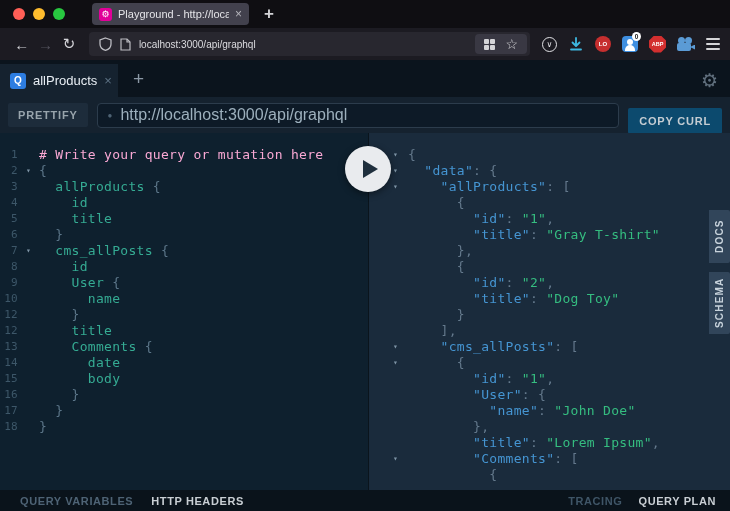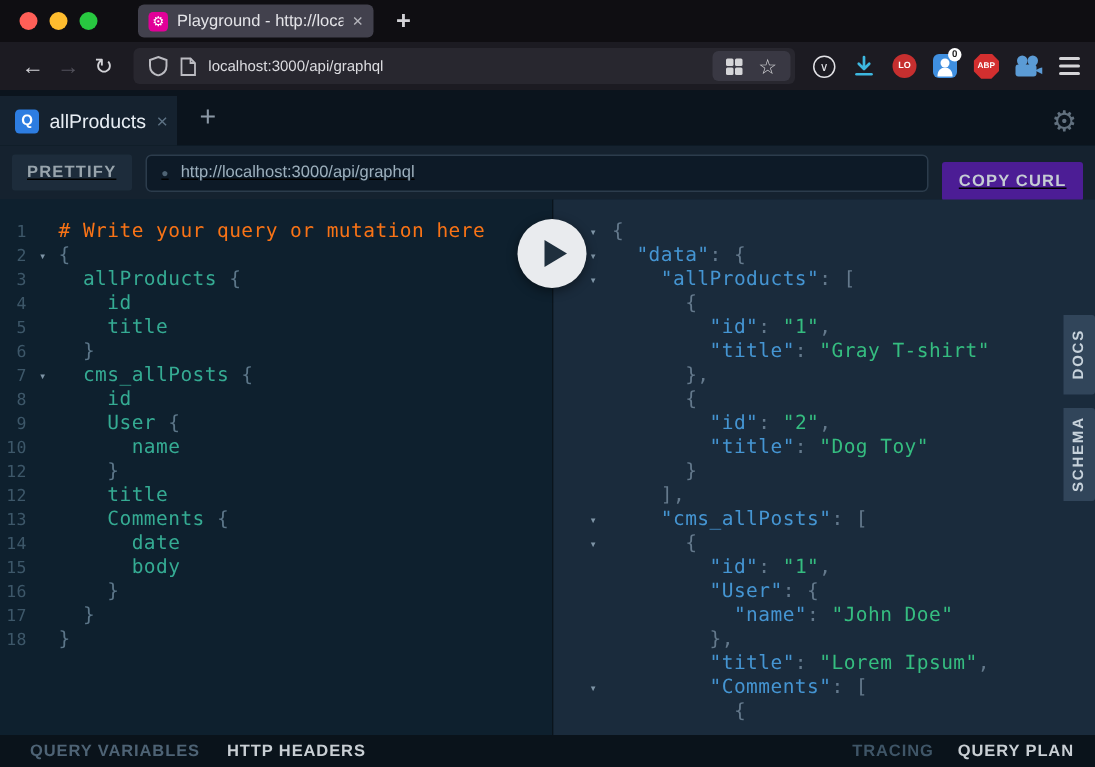--- a/index.html
+++ b/index.html
@@ -58,41 +58,41 @@
   .pg-tabbar { height:37px; background:#0b141d; display:flex; align-items:flex-end; position:relative; }
   .pg-tab { height:33px; width:118px; background:#15222f; display:flex; align-items:center; padding:0 10px; gap:7px; }
   .q-badge { width:16px; height:16px; background:#2d7de1; border-radius:3px; color:#fff; font-size:10px;
              font-weight:bold; display:flex; align-items:center; justify-content:center; flex-shrink:0; }
   .pg-tab-label { color:#e8eef4; font-size:13px; flex:1; }
   .pg-tab-close { color:#5d7284; font-size:13px; }
   .pg-newtab { color:#8b98a5; font-size:19px; margin:0 0 7px 15px; }
   .pg-gear { position:absolute; right:12px; top:9px; color:#61707e; font-size:19px; }
 
   
-  .pg-toolbar { height:36px; background:#15222f; display:flex; align-items:center; padding:0 8px; gap:9px;text-decoration:underline; }
+  .pg-toolbar { height:36px; background:#15222f; display:flex; align-items:center; padding:0 8px; gap:9px; }
   .pg-btn { background:#1d2c3b; color:#98a4ac; font-size:11px; font-weight:bold; letter-spacing:0.8px;
             padding:6px 10px; border-radius:2px; }
   .endpoint-wrap { flex:1; height:25px; background:#0d1a27; border:1px solid #2c3c4c; border-radius:4px;
                    display:flex; align-items:center; gap:8px; padding:0 10px; }
   .endpoint-dot { color:#4e6374; font-size:8px; }
-  .endpoint-input { background:transparent; border:none; outline:none; color:#9db0bd; font-size:11px;
+  .endpoint-input { background:transparent; border:none; outline:none; color:#9db0bd; font-size:16px;
                     font-family:"Liberation Sans",sans-serif; flex:1; }
-  .copycurl { background:#4c1d95; color:#c5cdd3; font-size:11px; font-weight:bold; letter-spacing:0.8px;
+  .copycurl { background:#0c4a6e; color:#c5cdd3; font-size:11px; font-weight:bold; letter-spacing:0.8px;
               padding:7px 11px; border-radius:2px; white-space:nowrap;margin-top:12px; }
 
   
   .pg-main { position:relative; height:357px; display:flex; }
   .pane-left  { width:369px; background:#0e202e; border-right:1px solid #0a141c; padding-top:14px; overflow:hidden; }
   .pane-right { flex:1; background:#1a2b3c; padding-top:14px; overflow:hidden; }
   .code-line { height:16px; line-height:16px; display:flex; white-space:pre;
                font-family:"DejaVu Sans Mono","Liberation Mono",monospace; font-size:13px; letter-spacing:0.3px; }
   .ln { width:26px; flex-shrink:0; text-align:right; padding-right:8px; color:#3d5769; font-size:11px; }
   .arrow-slot { width:13px; flex-shrink:0; color:#7e94a6; font-size:8px; }
   .pane-right .arrow-slot { margin-left:24px; width:15px; }
-  .c-comment { color:#f97316; }
+  .c-comment { color:#f9a8d4; }
   .c-field   { color:#35ab93; }
   .c-punct   { color:#5c7689; }
   .pane-right .c-punct { color:#64798c; }
   .c-key     { color:#4595d2; }
   .c-str     { color:#35bd80; }
 
   .play-btn { position:absolute; left:345px; top:13px; width:46px; height:46px; border-radius:50%;
               background:#e9ebee; box-shadow:0 2px 7px rgba(0,0,0,0.45); display:flex; align-items:center;
               justify-content:center; z-index:6; cursor:pointer; }
   .play-tri { width:0; height:0; border-left:15px solid #1f2f3d; border-top:9px solid transparent;

